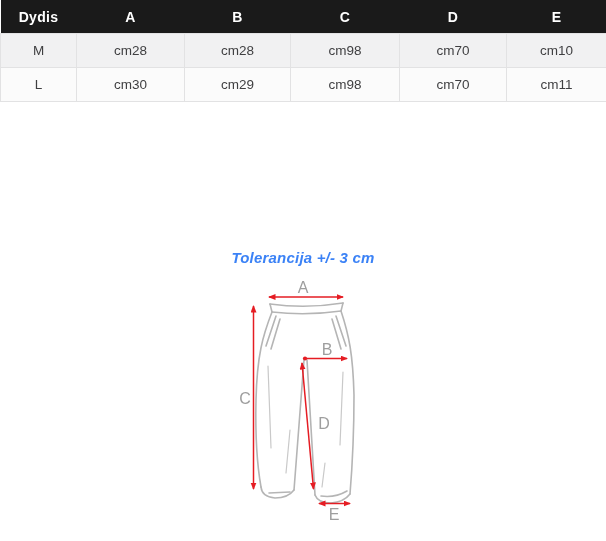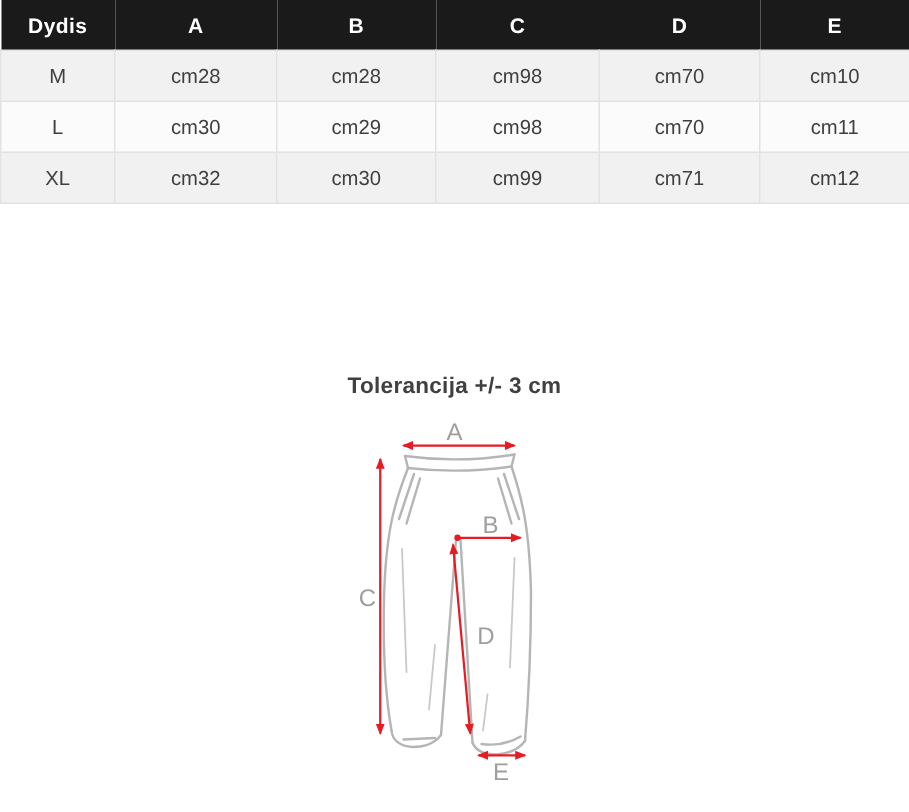--- a/index.html
+++ b/index.html
@@ -44,22 +44,23 @@
 
   
   .tolerance {
     position: absolute;
     top: 249px;
     left: 0;
     width: 100%;
     text-align: center;
     font-size: 15px;
     font-weight: 700;
-    color: #404040;
+    color: #3b82f6;
     letter-spacing: 0.2px;
+    font-style: italic;
   }
 
   
   svg.diagram {
     position: absolute;
     left: 0;
     top: 0;
     width: 606px;
     height: 541px;
   }
@@ -122,28 +123,20 @@
         <td>cm10</td>
       </tr>
       <tr>
         <td>L</td>
         <td>cm30</td>
         <td>cm29</td>
         <td>cm98</td>
         <td>cm70</td>
         <td>cm11</td>
       </tr>
-      <tr>
-        <td>XL</td>
-        <td>cm32</td>
-        <td>cm30</td>
-        <td>cm99</td>
-        <td>cm71</td>
-        <td>cm12</td>
-      </tr>
     </tbody>
   </table>
 
   <div class="tolerance">Tolerancija +/- 3 cm</div>
 
   <svg class="diagram" viewBox="0 0 606 541">
     <defs>
       <marker id="ah" orient="auto-start-reverse" markerWidth="9" markerHeight="8" refX="6.5" refY="3" markerUnits="userSpaceOnUse">
         <path d="M0,0 L7.5,3 L0,6 Z" fill="#e51c23"></path>
       </marker>

